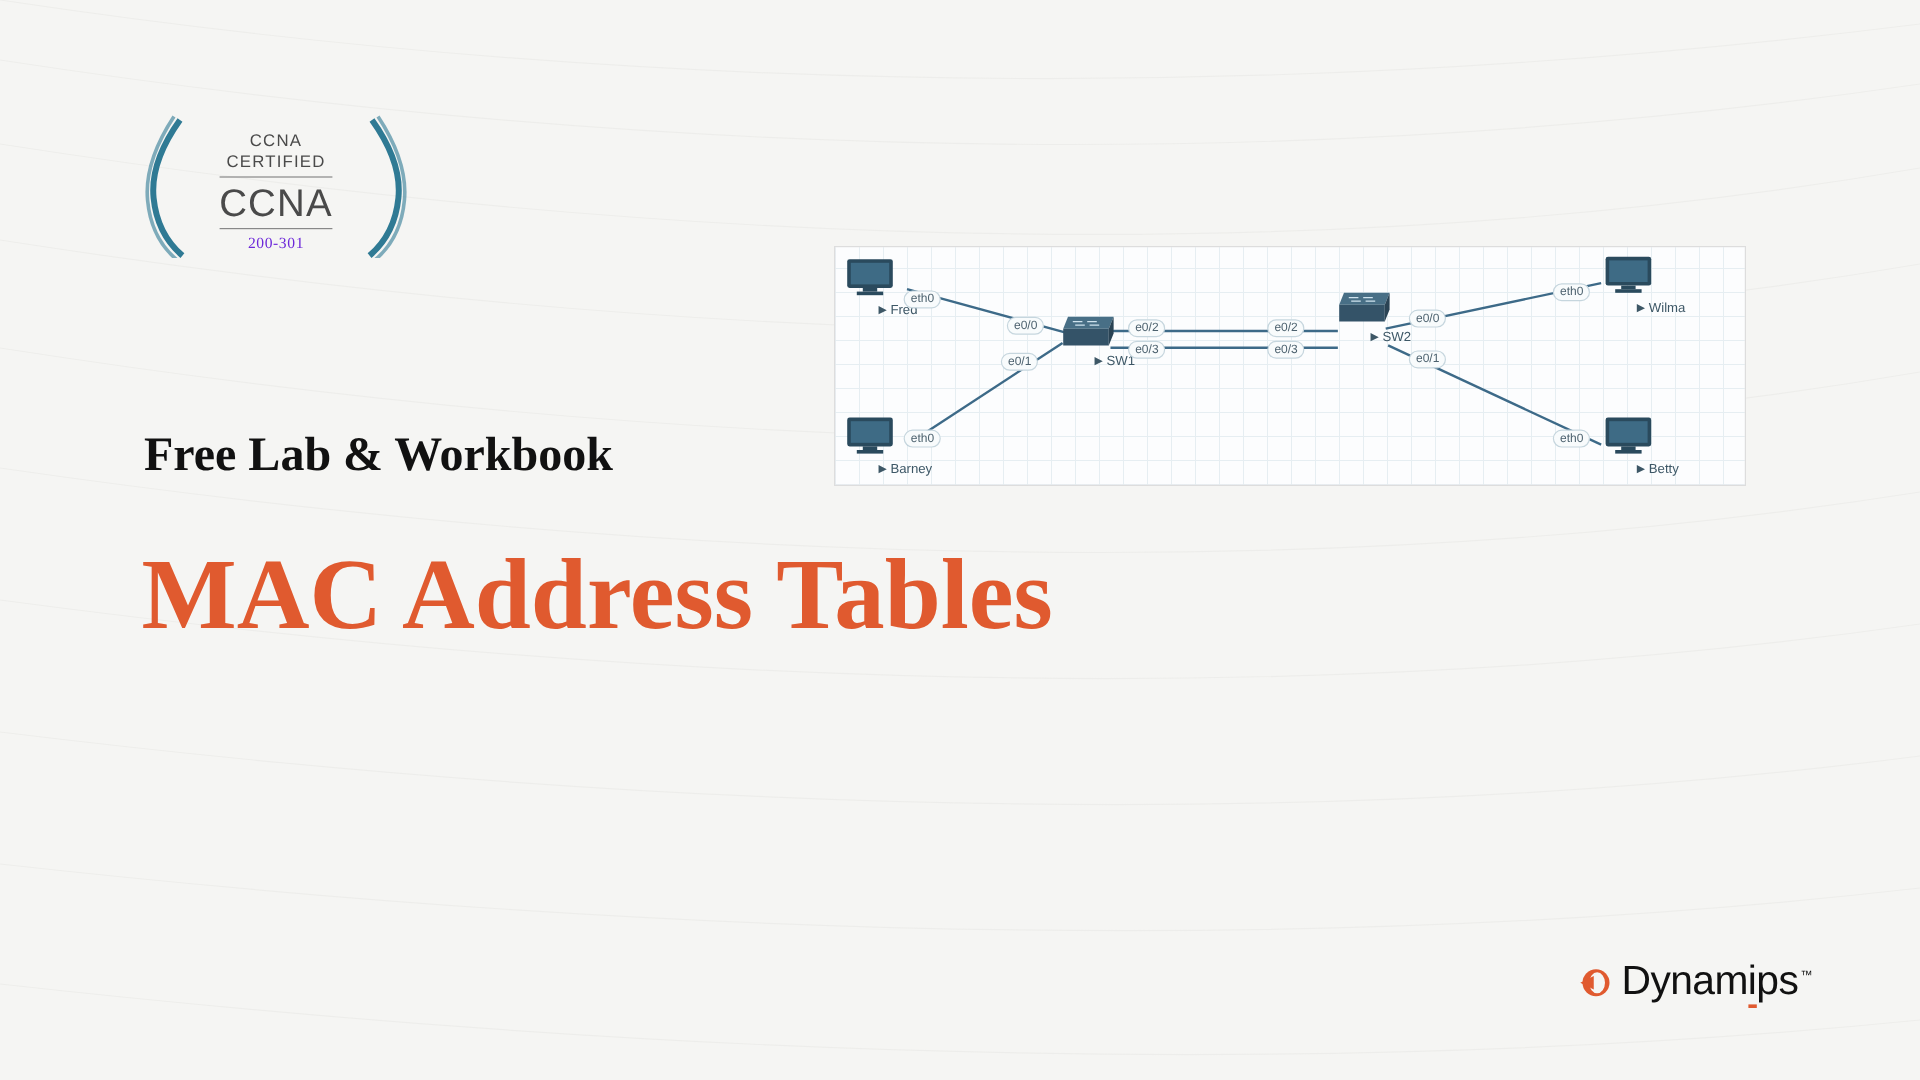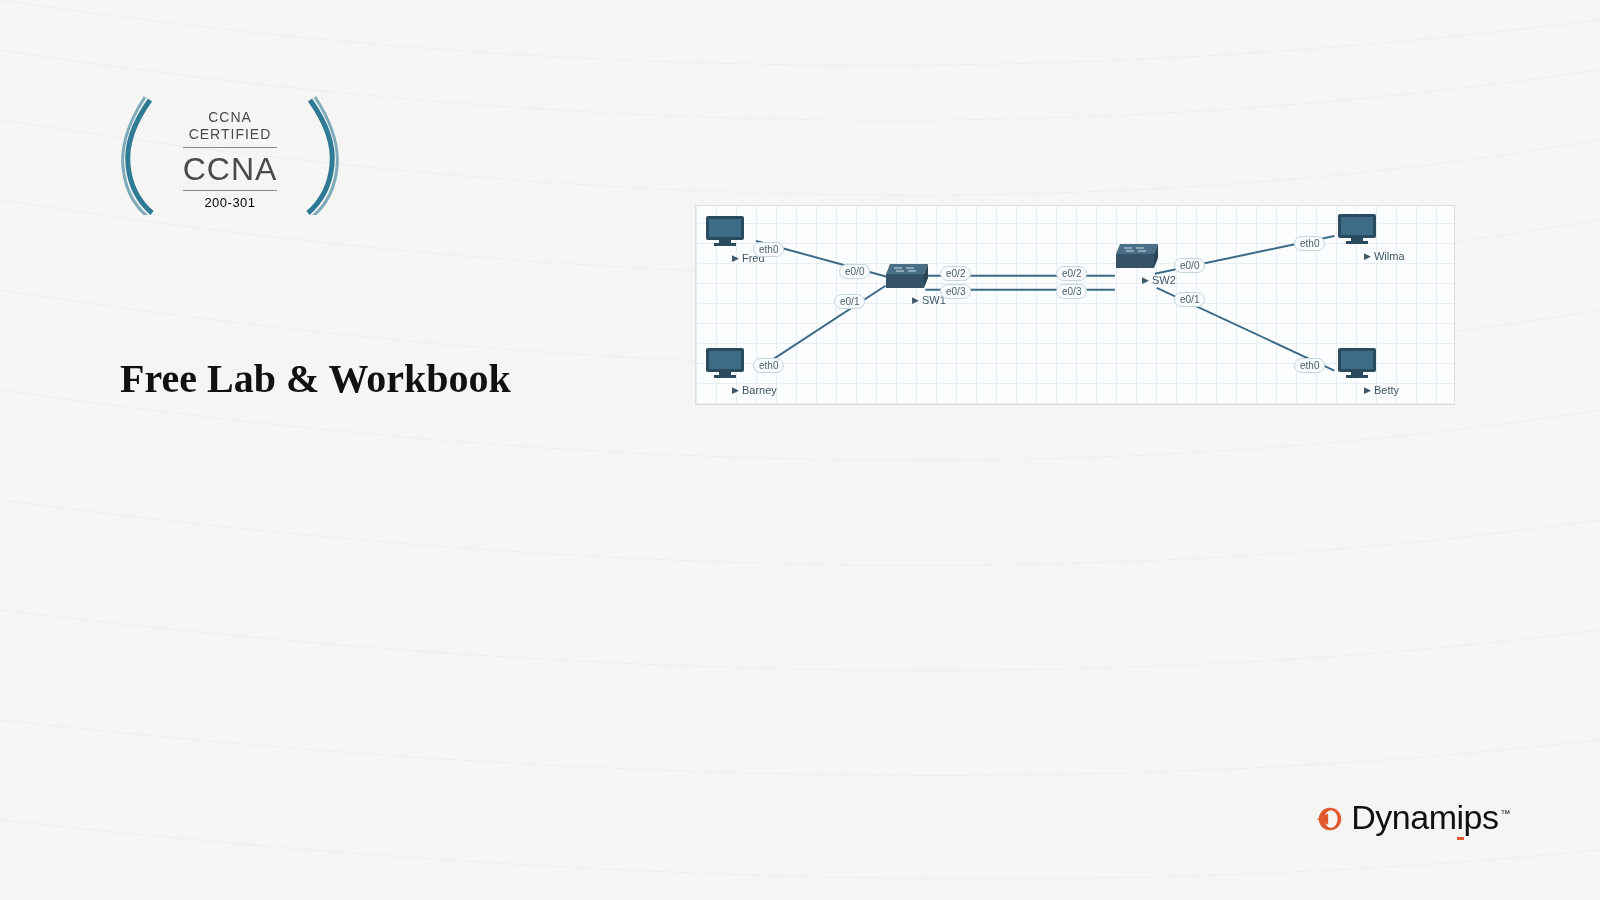--- a/index.html
+++ b/index.html
@@ -31,21 +31,21 @@
   .ccna-inner {
     text-align: center; color: #4a4a4a;
     font-family: Arial, Helvetica, sans-serif;
     line-height: 1.2;
     padding: 0 30px;
   }
   .ccna-top { font-size: 14px; letter-spacing: 1px; }
   .ccna-main { font-size: 32px; font-weight: normal; letter-spacing: 1px;
                border-top: 1px solid #888; border-bottom: 1px solid #888;
                margin: 4px 0; padding: 2px 0; }
-  .ccna-code { font-size: 13px; letter-spacing: 0.5px; color: #000000; }
+  .ccna-code { font-size: 13px; letter-spacing: 0.5px; color: #6d28d9; font-family: Liberation Serif, serif; }
 
   
   .diagram {
     position: absolute;
     left: 695px; top: 205px;
     width: 760px; height: 200px;
     background:
       repeating-linear-gradient(0deg,  #e6eef2 0 1px, transparent 1px 20px),
       repeating-linear-gradient(90deg, #e6eef2 0 1px, transparent 1px 20px),
       #fcfdfe;
@@ -131,20 +131,21 @@
   <div class="ccna-inner">
     <div class="ccna-top"><span>CCNA</span></div>
     <div class="ccna-top"><span>CERTIFIED</span></div>
     <div class="ccna-main">CCNA</div>
     <div class="ccna-code">200-301</div>
   </div>
 </div>
 
 <div class="subtitle">Free Lab &amp; Workbook</div>
 <div class="title">
+  <div>MAC Address Tables</div>
 </div>
 
 <div class="diagram">
 
   <svg class="links" viewBox="0 0 760 200">
 
     <line x1="60" y1="35" x2="195" y2="72"></line>
 
     <line x1="60" y1="165" x2="190" y2="80"></line>
 

